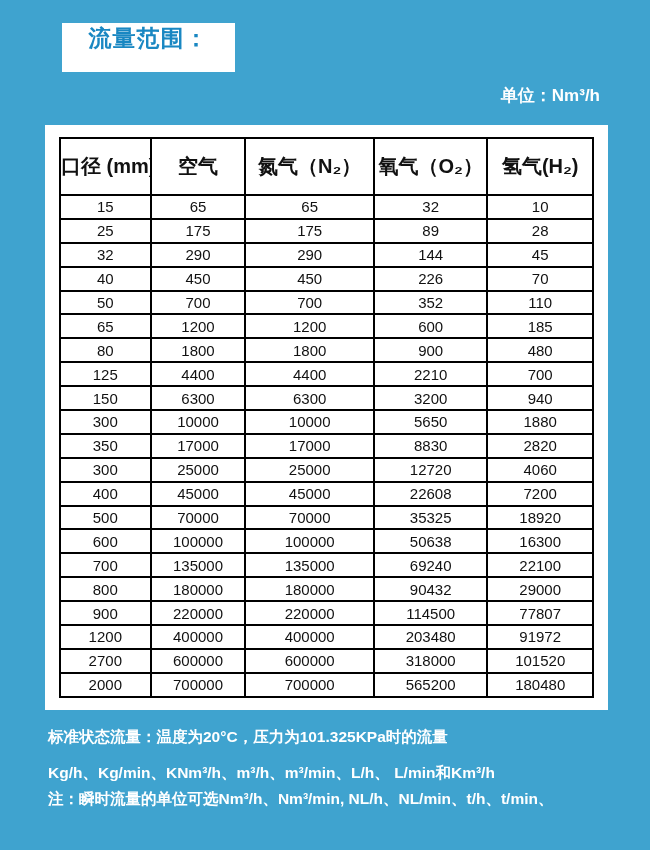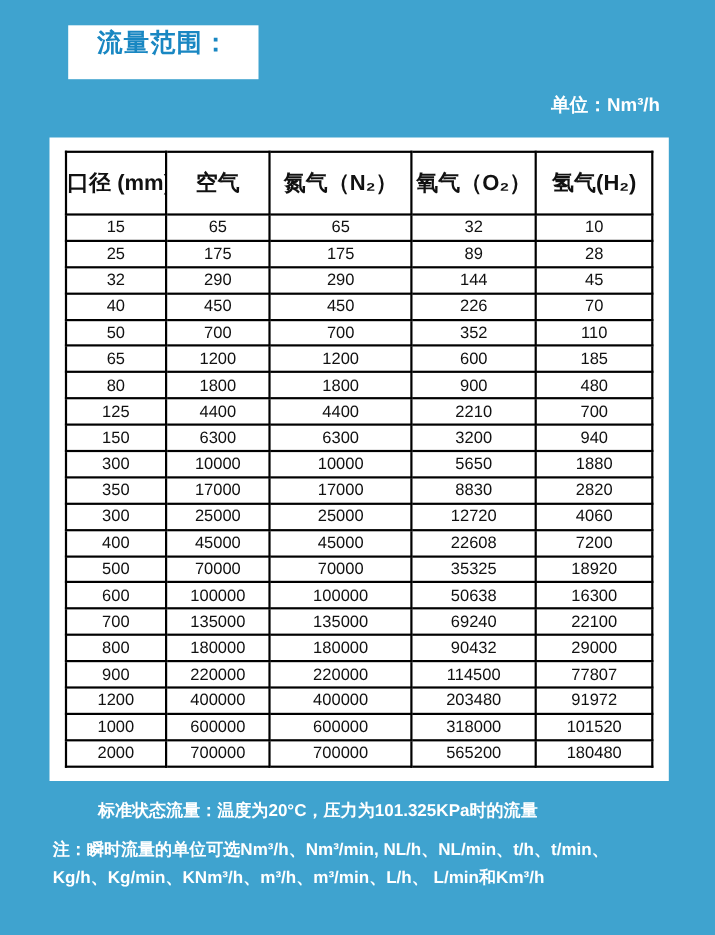--- a/index.html
+++ b/index.html
@@ -80,21 +80,21 @@
 
   .footnotes {
     position: absolute;
     left: 48px;
     top: 727px;
     width: 565px;
     color: #ffffff;
     font-size: 15.5px;
     font-weight: bold;
   }
-  .footnotes .std-line { margin-bottom: 12px; margin-left: 41px; }
+  .footnotes .std-line { margin-bottom: 12px; }
   .footnotes .note-line { line-height: 26px; }
 </style>
 </head>
 <body>
 
 <div class="page">
 
   <div class="title-box">
     <span class="title-text">流量范围：</span>
   </div>
@@ -240,36 +240,36 @@
             <td>77807</td>
           </tr>
           <tr>
             <td>1200</td>
             <td>400000</td>
             <td>400000</td>
             <td>203480</td>
             <td>91972</td>
           </tr>
           <tr>
-            <td>1000</td>
+            <td>2700</td>
             <td>600000</td>
             <td>600000</td>
             <td>318000</td>
             <td>101520</td>
           </tr>
           <tr>
             <td>2000</td>
             <td>700000</td>
             <td>700000</td>
             <td>565200</td>
             <td>180480</td>
           </tr>
         </tbody>
     </table>
   </div>
 
   <div class="footnotes">
     <div class="std-line">标准状态流量：温度为20°C，压力为101.325KPa时的流量</div>
+    <div class="note-line">Kg/h、Kg/min、KNm³/h、m³/h、m³/min、L/h、 L/min和Km³/h</div>
     <div class="note-line">注：瞬时流量的单位可选Nm³/h、Nm³/min, NL/h、NL/min、t/h、t/min、</div>
-    <div class="note-line">Kg/h、Kg/min、KNm³/h、m³/h、m³/min、L/h、 L/min和Km³/h</div>
   </div>
 
 </div>
 
 </body></html>

